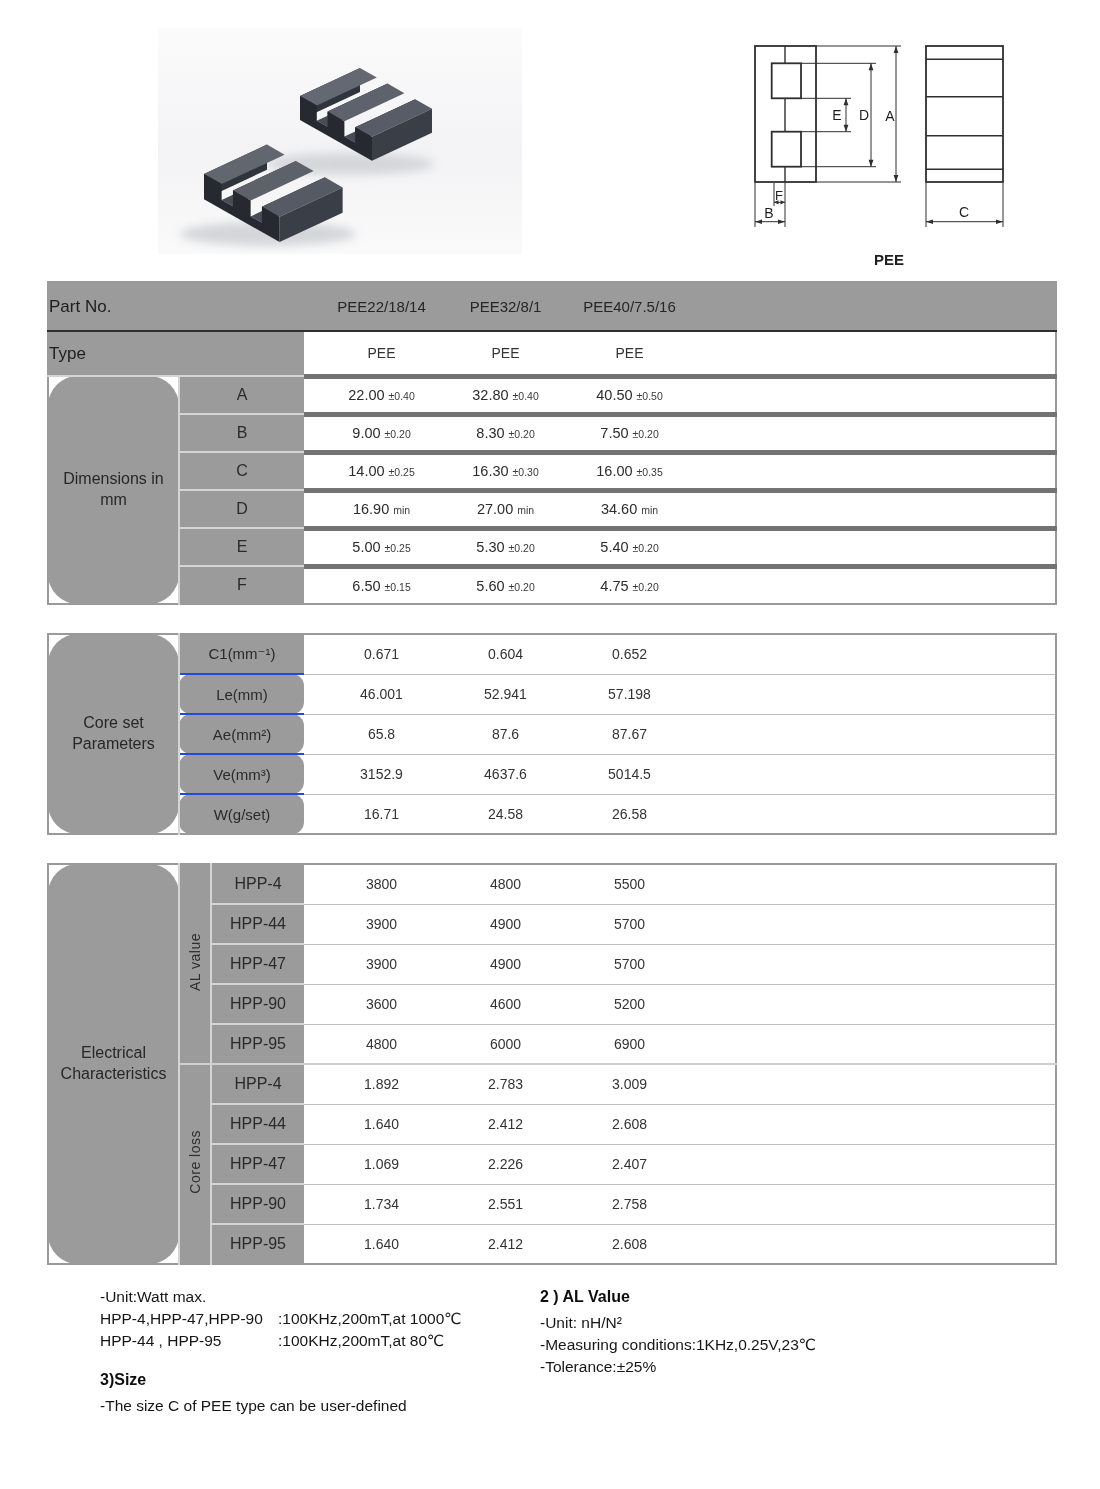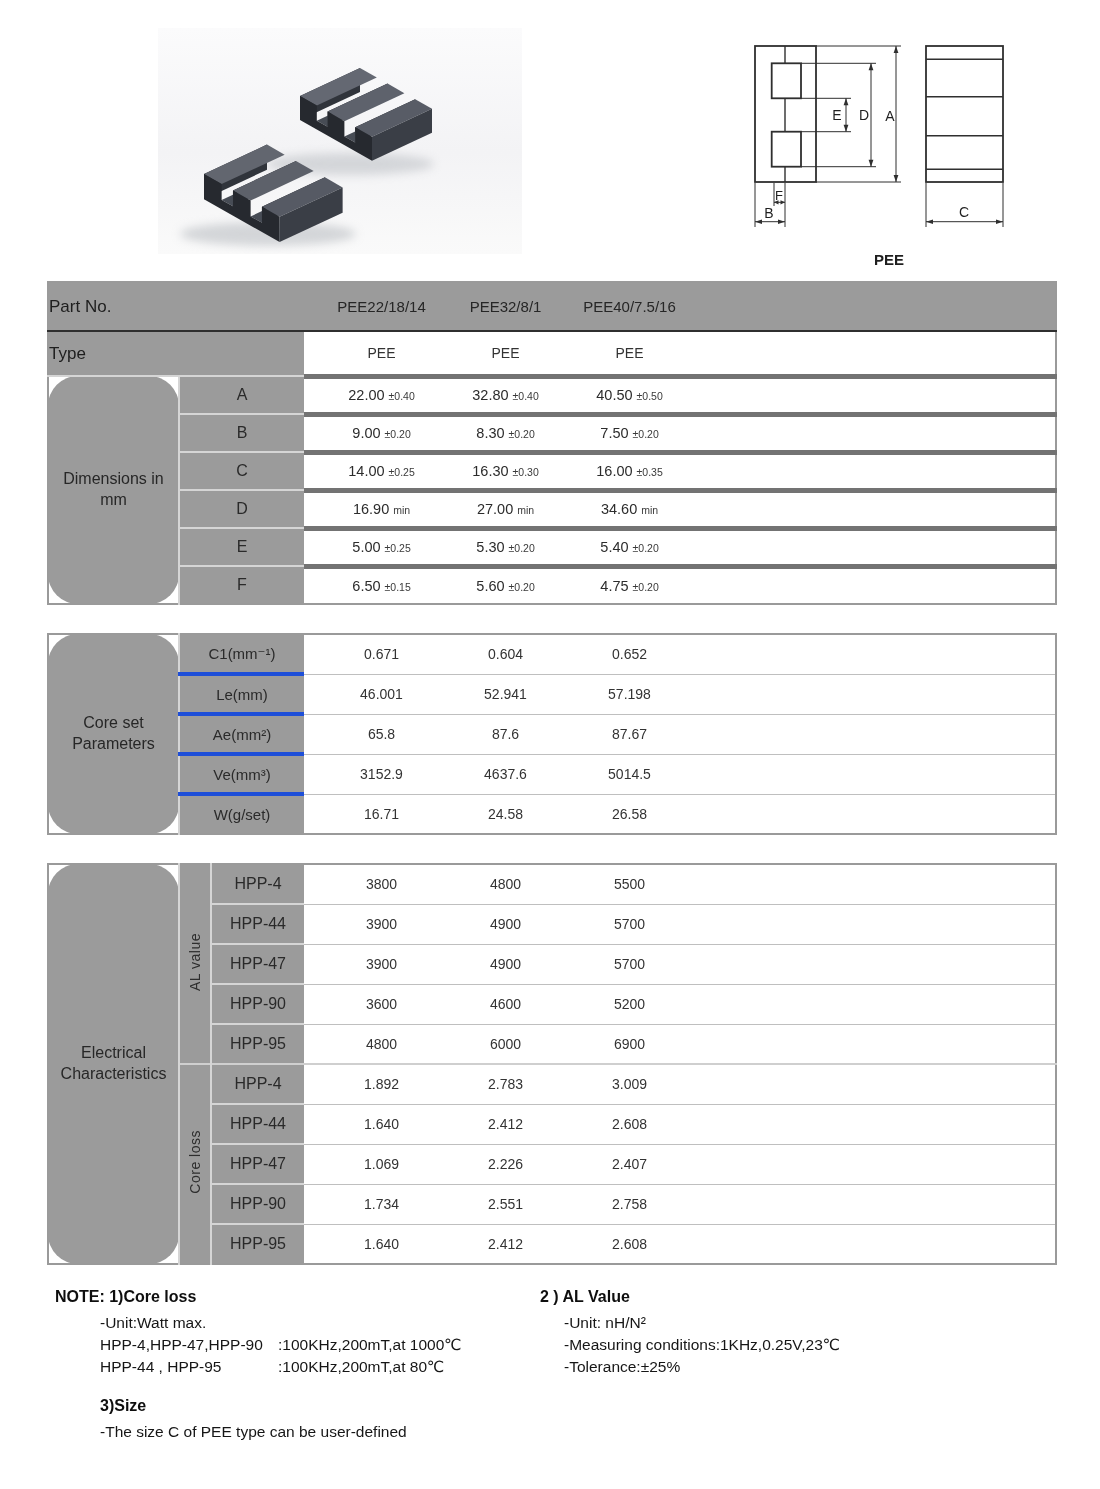--- a/index.html
+++ b/index.html
@@ -24,30 +24,30 @@
   td.val{text-align:center;}
   td.val2{font-size:14px;color:#333;text-align:center;}
   .num{font-size:14.5px;color:#2c2c2c;}
   .tol{font-size:10.5px;color:#3a3a3a;margin-left:4px;}
   tr.rp{height:49px;} tr.rt{height:45px;} tr.rd{height:38px;}
   tr.r2{height:40px;} tr.r3{height:40px;}
   tr.rt td{border-top:2px solid #2f2f2f;}
   tr.rd td.w{border-top:5px solid #737373;}
   tr.rd td.g{border-top:2px solid #d5d5d5;}
   tr.r2 + tr.r2 td.w{border-top:1px solid #bfbfbf;}
-  tr.r2 + tr.r2 td.g{border-top:4px solid #1d4ed8;}
+  tr.r2 + tr.r2 td.g{border-top:2px solid #1d4ed8;border-radius:12px;}
   tr.r3 + tr.r3 td.w{border-top:1px solid #bfbfbf;}
   tr.r3 + tr.r3 td.g{border-top:2px solid #d5d5d5;}
   tr.grp td{border-top:2px solid #cfcfcf !important;}
 
   
   .note{font-size:15.5px;color:#161616;line-height:22px;}
   .nhead{font-weight:bold;font-size:16px;color:#0e0e0e;margin-bottom:4px;}
   .nbody{margin-left:45px;}
-  .nbody2{margin-left:24px;}
+  .nbody2{margin-left:0;}
   .cond{display:flex;}
   .cn{display:inline-block;width:178px;}
   .sizeblk{margin-top:17px;}
 
   svg text{font-family:"Liberation Sans","DejaVu Sans",sans-serif;}
 </style>
 </head>
 <body>
 
 <div class="page">
@@ -378,21 +378,20 @@
       <td class="w"></td>
       <td class="w val2">1.640</td>
       <td class="w val2">2.412</td>
       <td class="w val2">2.608</td>
       <td class="w"></td>
     </tr>
   </tbody>
     </table>
 
   <div class="abs note" style="left:55px;top:1286px;width:480px;">
-    <div class="nhead">NOTE: 1)Core loss</div>
     <div class="nbody">-Unit:Watt max.</div>
     <div class="nbody cond">
       <span class="cn">HPP-4,HPP-47,HPP-90</span>
       <span>:100KHz,200mT,at 1000℃</span>
     </div>
     <div class="nbody cond">
       <span class="cn">HPP-44 , HPP-95</span>
       <span>:100KHz,200mT,at 80℃</span>
     </div>
     <div class="sizeblk">

